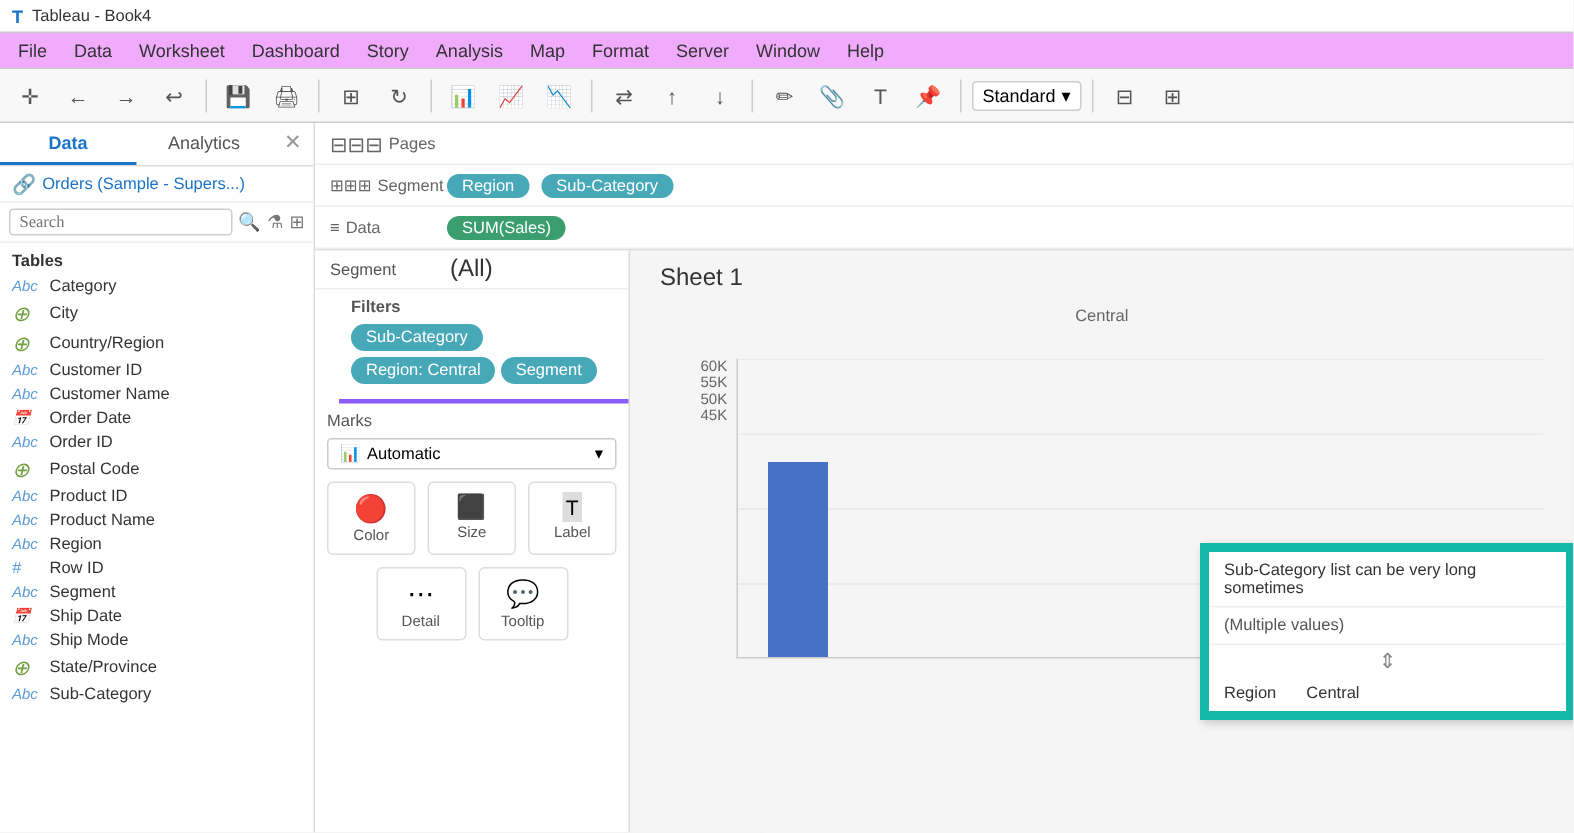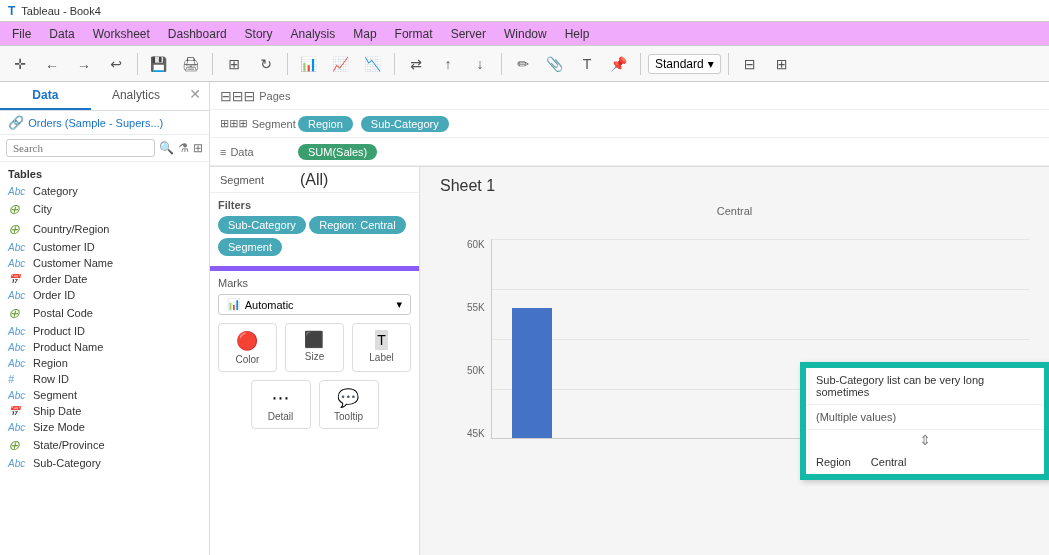--- a/index.html
+++ b/index.html
@@ -62,21 +62,21 @@
 
     
     #tooltip-popup { position: absolute; left: 380px; top: 195px; border: 6px solid #14b8a6; background: white; min-width: 250px; z-index: 100; box-shadow: 2px 2px 6px rgba(0,0,0,0.2); }
     .tooltip-header { padding: 6px 10px; font-size: 11px; color: #333; border-bottom: 1px solid #eee; }
     .tooltip-value { padding: 6px 10px; font-size: 11px; color: #555; border-bottom: 1px solid #eee; display: flex; align-items: center; justify-content: space-between; }
     .tooltip-resize { text-align: center; padding: 2px; cursor: ns-resize; font-size: 14px; color: #888; }
     .tooltip-row2 { padding: 6px 10px; font-size: 11px; color: #333; display: flex; gap: 20px; }
 
     
     #left-canvas { width: 210px; border-right: 1px solid #ddd; background: white; }
-    #filters-section { padding: 6px 8px; border-bottom: 5px solid #8b5cf6; }
+    #filters-section { padding: 6px 8px; border-bottom: 3px solid #8b5cf6; margin-left: 16px; }
     #filters-label { font-size: 11px; font-weight: bold; color: #555; margin-bottom: 5px; }
     .filter-pill { background: #47a8b8; color: white; border-radius: 12px; padding: 3px 10px; font-size: 11px; margin-bottom: 4px; cursor: pointer; display: inline-block; }
     #marks-section { padding: 6px 8px; }
     #marks-label { font-size: 11px; font-weight: normal; color: #555; margin-bottom: 5px; }
     .marks-dropdown { display: flex; align-items: center; border: 1px solid #ccc; border-radius: 3px; padding: 3px 8px; font-size: 11px; gap: 4px; cursor: pointer; background: white; }
     #marks-cards { margin-top: 8px; }
     .marks-row { display: flex; gap: 8px; margin-bottom: 8px; justify-content: center; }
     .marks-card { display: flex; flex-direction: column; align-items: center; border: 1px solid #ddd; border-radius: 4px; padding: 6px 10px; width: 60px; cursor: pointer; }
     .marks-card-icon { font-size: 18px; margin-bottom: 2px; }
     .marks-card-label { font-size: 10px; color: #555; }
@@ -220,21 +220,21 @@
       <div class="field-item">
         <span class="field-type abc">Abc</span>
         <span class="field-name">Segment</span>
       </div>
       <div class="field-item">
         <span class="field-type date">📅</span>
         <span class="field-name">Ship Date</span>
       </div>
       <div class="field-item">
         <span class="field-type abc">Abc</span>
-        <span class="field-name">Size Mode</span>
+        <span class="field-name">Ship Mode</span>
       </div>
       <div class="field-item">
         <span class="field-type geo">⊕</span>
         <span class="field-name">State/Province</span>
       </div>
       <div class="field-item">
         <span class="field-type abc">Abc</span>
         <span class="field-name">Sub-Category</span>
       </div>
     </div>
@@ -337,21 +337,21 @@
         </div>
 
         <div id="chart-area">
           <div id="sheet-title">Sheet 1</div>
           <div id="chart-container">
             <div id="chart-header">
               <div id="chart-sub-label">Central</div>
             </div>
             <div style="display:flex; position:relative; height:220px; margin-top:8px;">
 
-              <div style="display:flex; flex-direction:column; justify-content:space-between; align-items:flex-end; padding-right:6px; height:200px; margin-top:10px;gap:33px;">
+              <div style="display:flex; flex-direction:column; justify-content:flex-start; align-items:flex-end; padding-right:6px; height:200px; margin-top:10px;">
                 <span style="font-size:10px; color:#666;">60K</span>
                 <span style="font-size:10px; color:#666;">55K</span>
                 <span style="font-size:10px; color:#666;margin-left:27px;">50K</span>
                 <span style="font-size:10px; color:#666;">45K</span>
               </div>
 
               <div style="flex:1; border-left:1px solid #ccc; border-bottom:1px solid #ccc; height:200px; margin-top:10px; position:relative; background: repeating-linear-gradient(to bottom, #f0f0f0 0px, #f0f0f0 1px, transparent 1px, transparent 50px);">
 
                 <div style="position:absolute; top:0; left:0; right:0; bottom:0; background: linear-gradient(to bottom, rgba(200,200,200,0.3) 1px, transparent 1px) 0 0 / 100% 50px;"></div>
 

